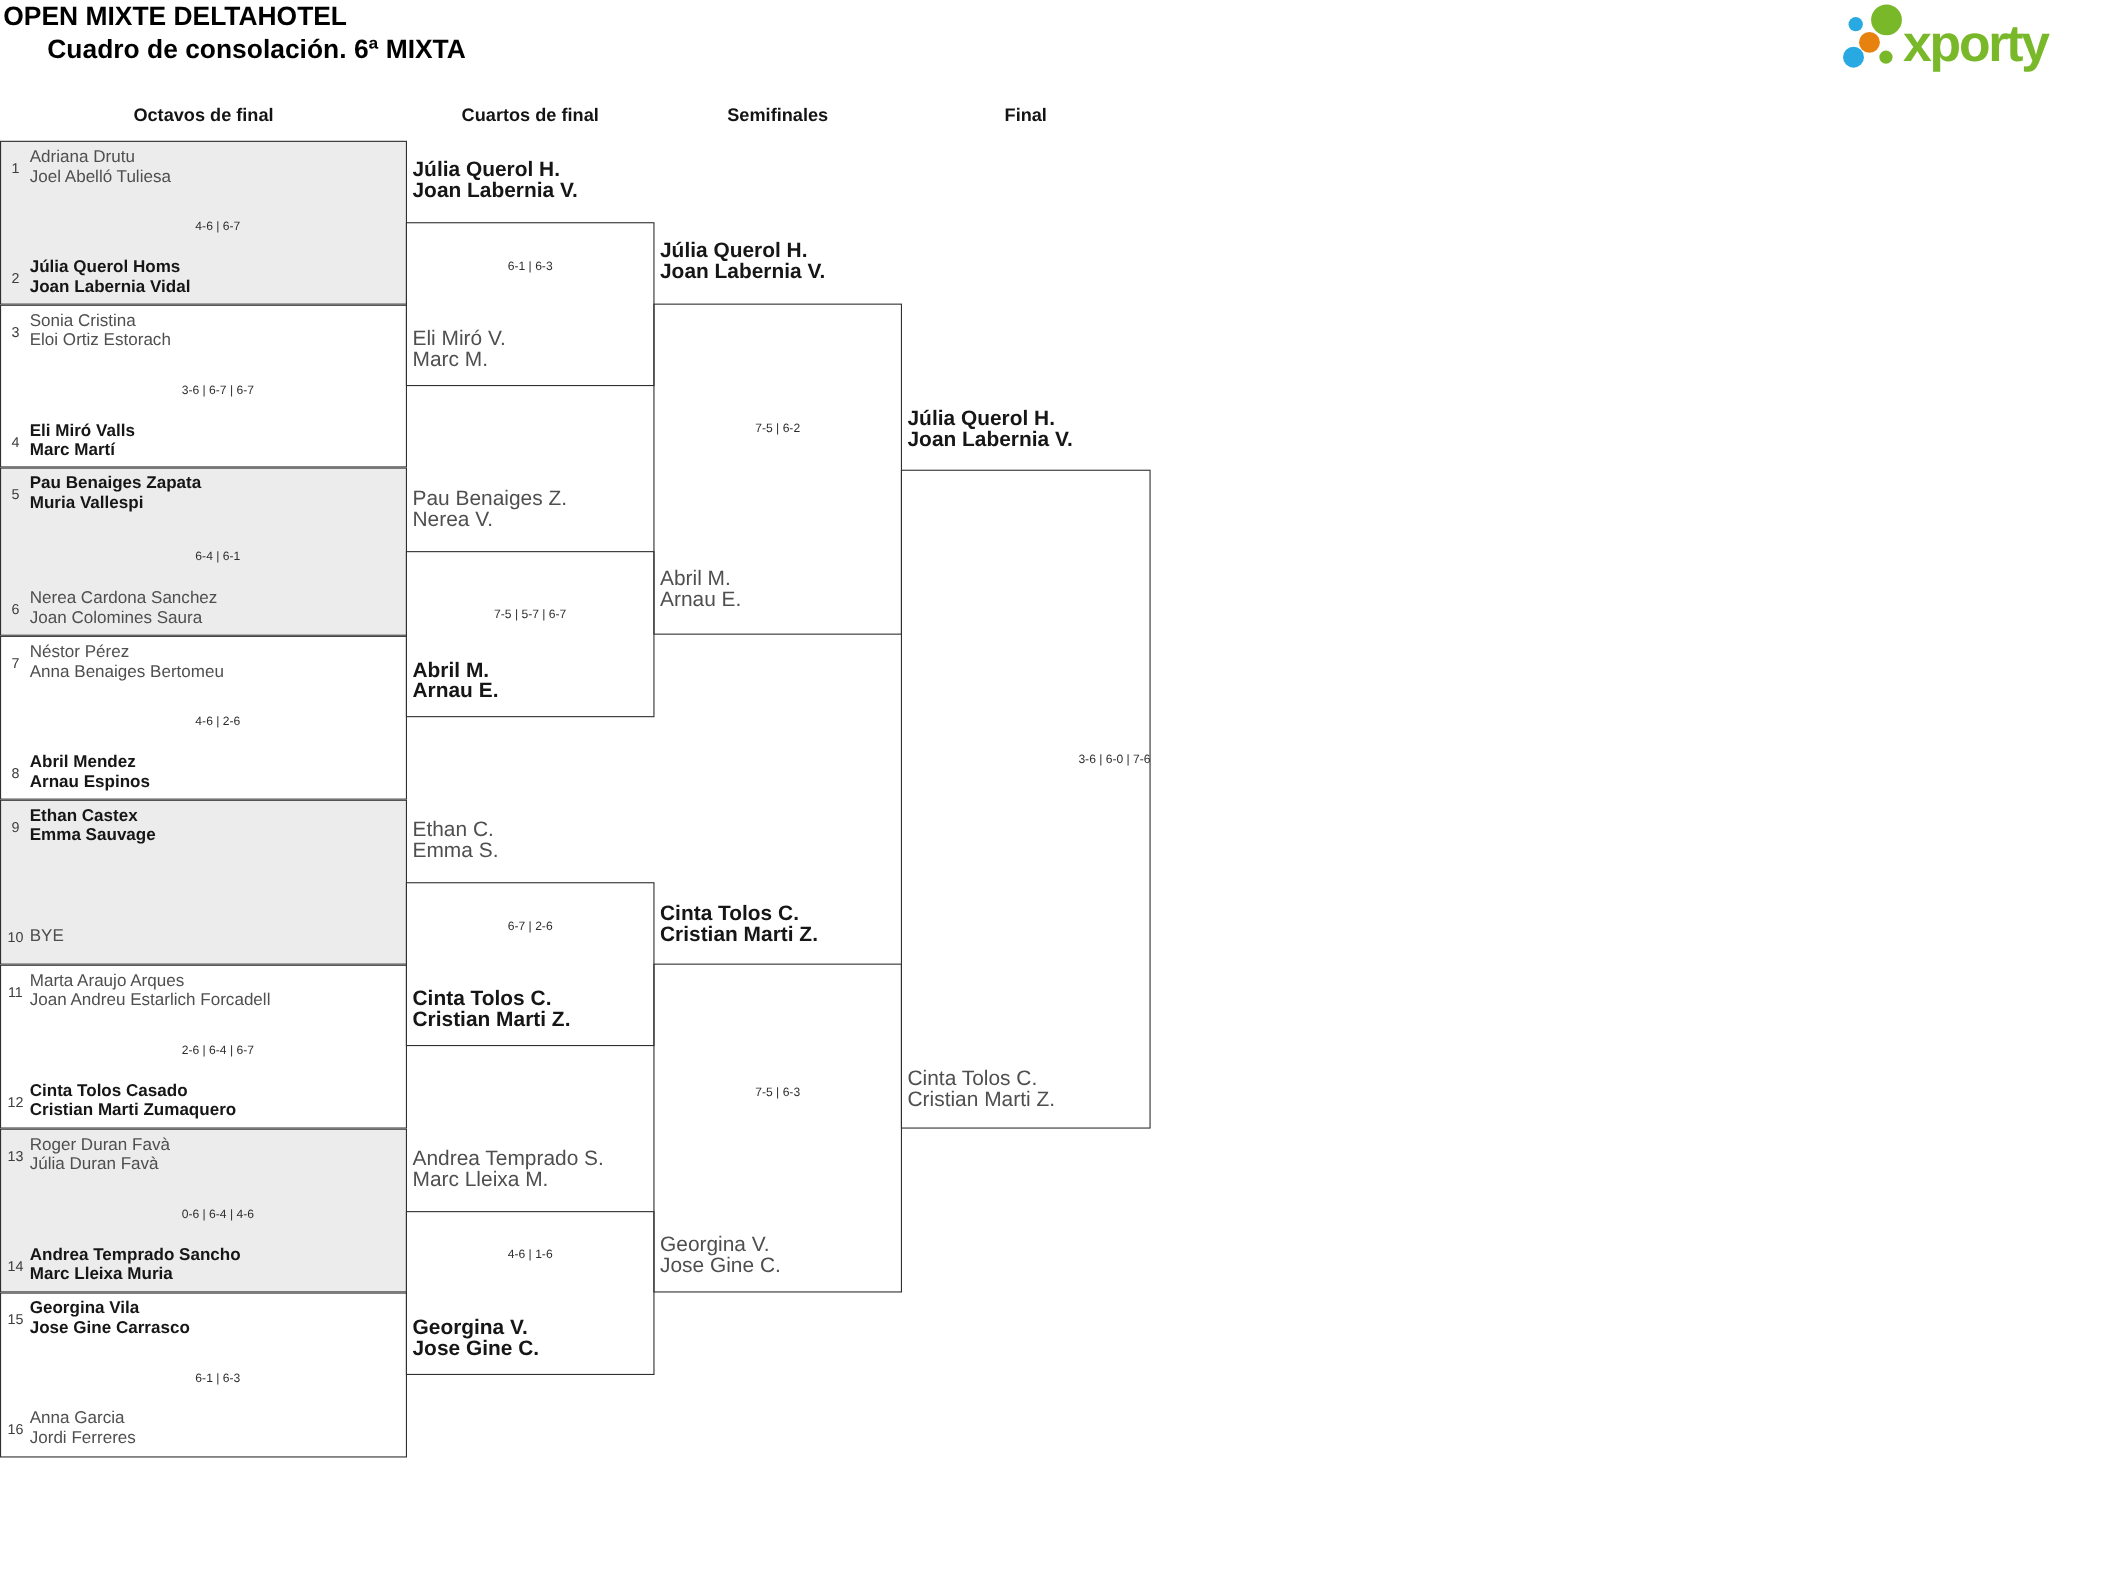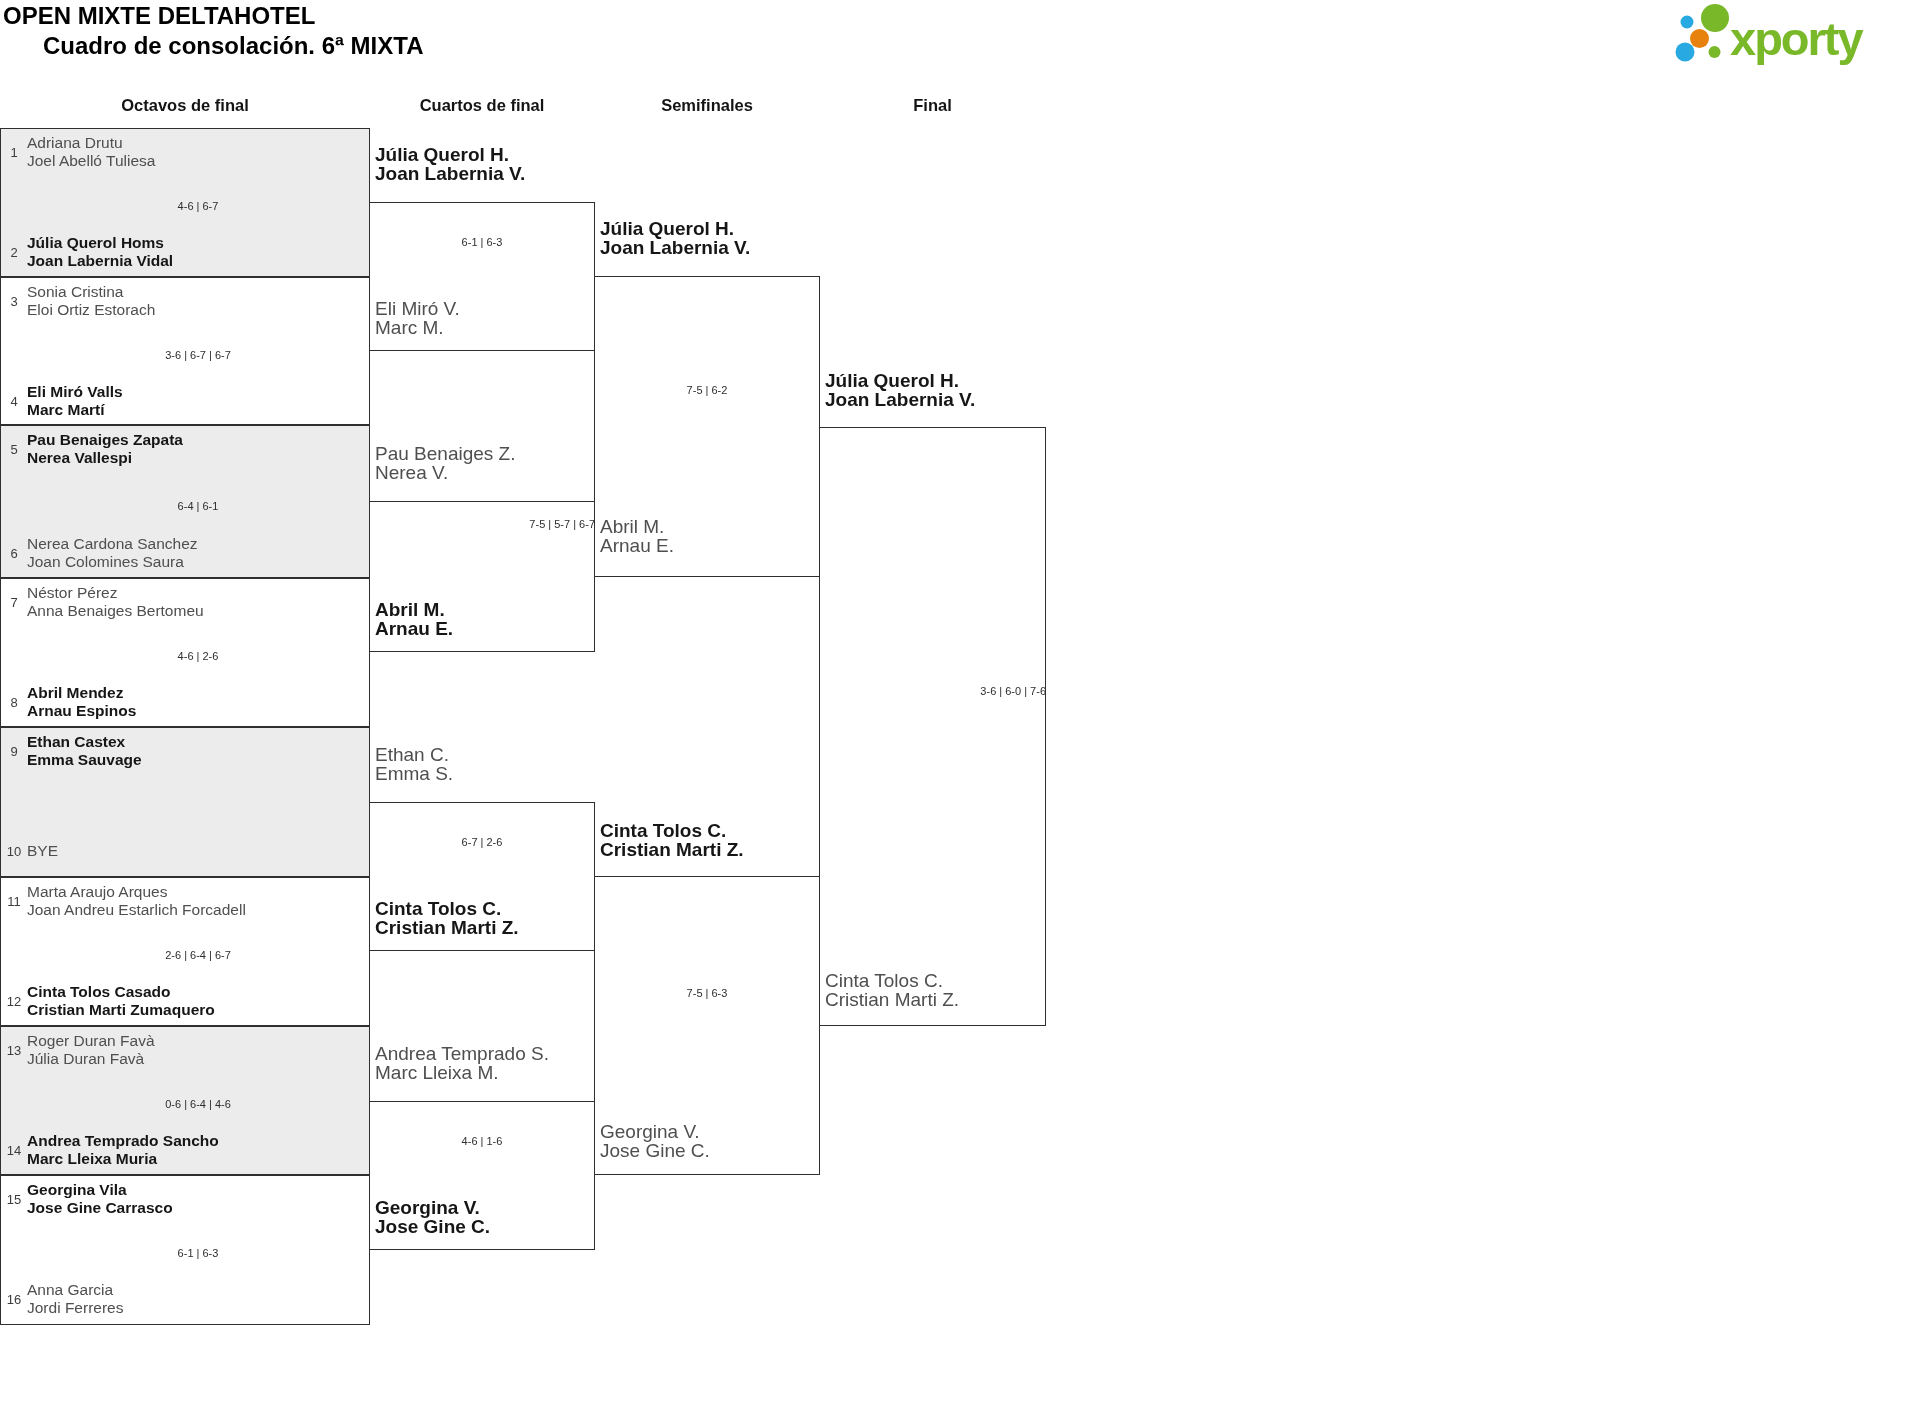--- a/index.html
+++ b/index.html
@@ -94,21 +94,21 @@
           <div>Marc Martí</div>
         </div>
     </div>
   </div>
 
   <div class="box shade" style="left:0;top:425px;width:370px;height:153px;">
     <div class="trow a">
       <span class="seed">5</span>
       <div class="tn w">
           <div>Pau Benaiges Zapata</div>
-          <div>Nerea Vallespi</div>
+          <div>Muria Vallespi</div>
         </div>
     </div>
     <div class="score r16score" style="top:72px;">6-4 | 6-1</div>
     <div class="trow b" style="top:109px;">
       <span class="seed">6</span>
       <div class="tn l">
           <div>Nerea Cardona Sanchez</div>
           <div>Joan Colomines Saura</div>
         </div>
     </div>
@@ -202,21 +202,21 @@
         </div>
     </div>
   </div>
 
   <div class="box clear" style="left:369px;top:202px;width:226px;height:149px;"></div>
   <div class="box clear" style="left:369px;top:501px;width:226px;height:151px;"></div>
   <div class="box clear" style="left:369px;top:802px;width:226px;height:149px;"></div>
   <div class="box clear" style="left:369px;top:1101px;width:226px;height:149px;"></div>
 
   <div class="score pscore" style="top:234px;">6-1 | 6-3</div>
-  <div class="score pscore" style="top:516px;text-align:right;">7-5 | 5-7 | 6-7</div>
+  <div class="score pscore" style="top:551px;">7-5 | 5-7 | 6-7</div>
   <div class="score pscore" style="top:834px;">6-7 | 2-6</div>
   <div class="score pscore" style="top:1133px;">4-6 | 1-6</div>
 
   <div class="adv w" style="left:375px;top:145px;">
       <div>Júlia Querol H.</div>
       <div>Joan Labernia V.</div>
     </div>
   <div class="adv l" style="left:375px;top:299px;">
       <div>Eli Miró V.</div>
       <div>Marc M.</div>

